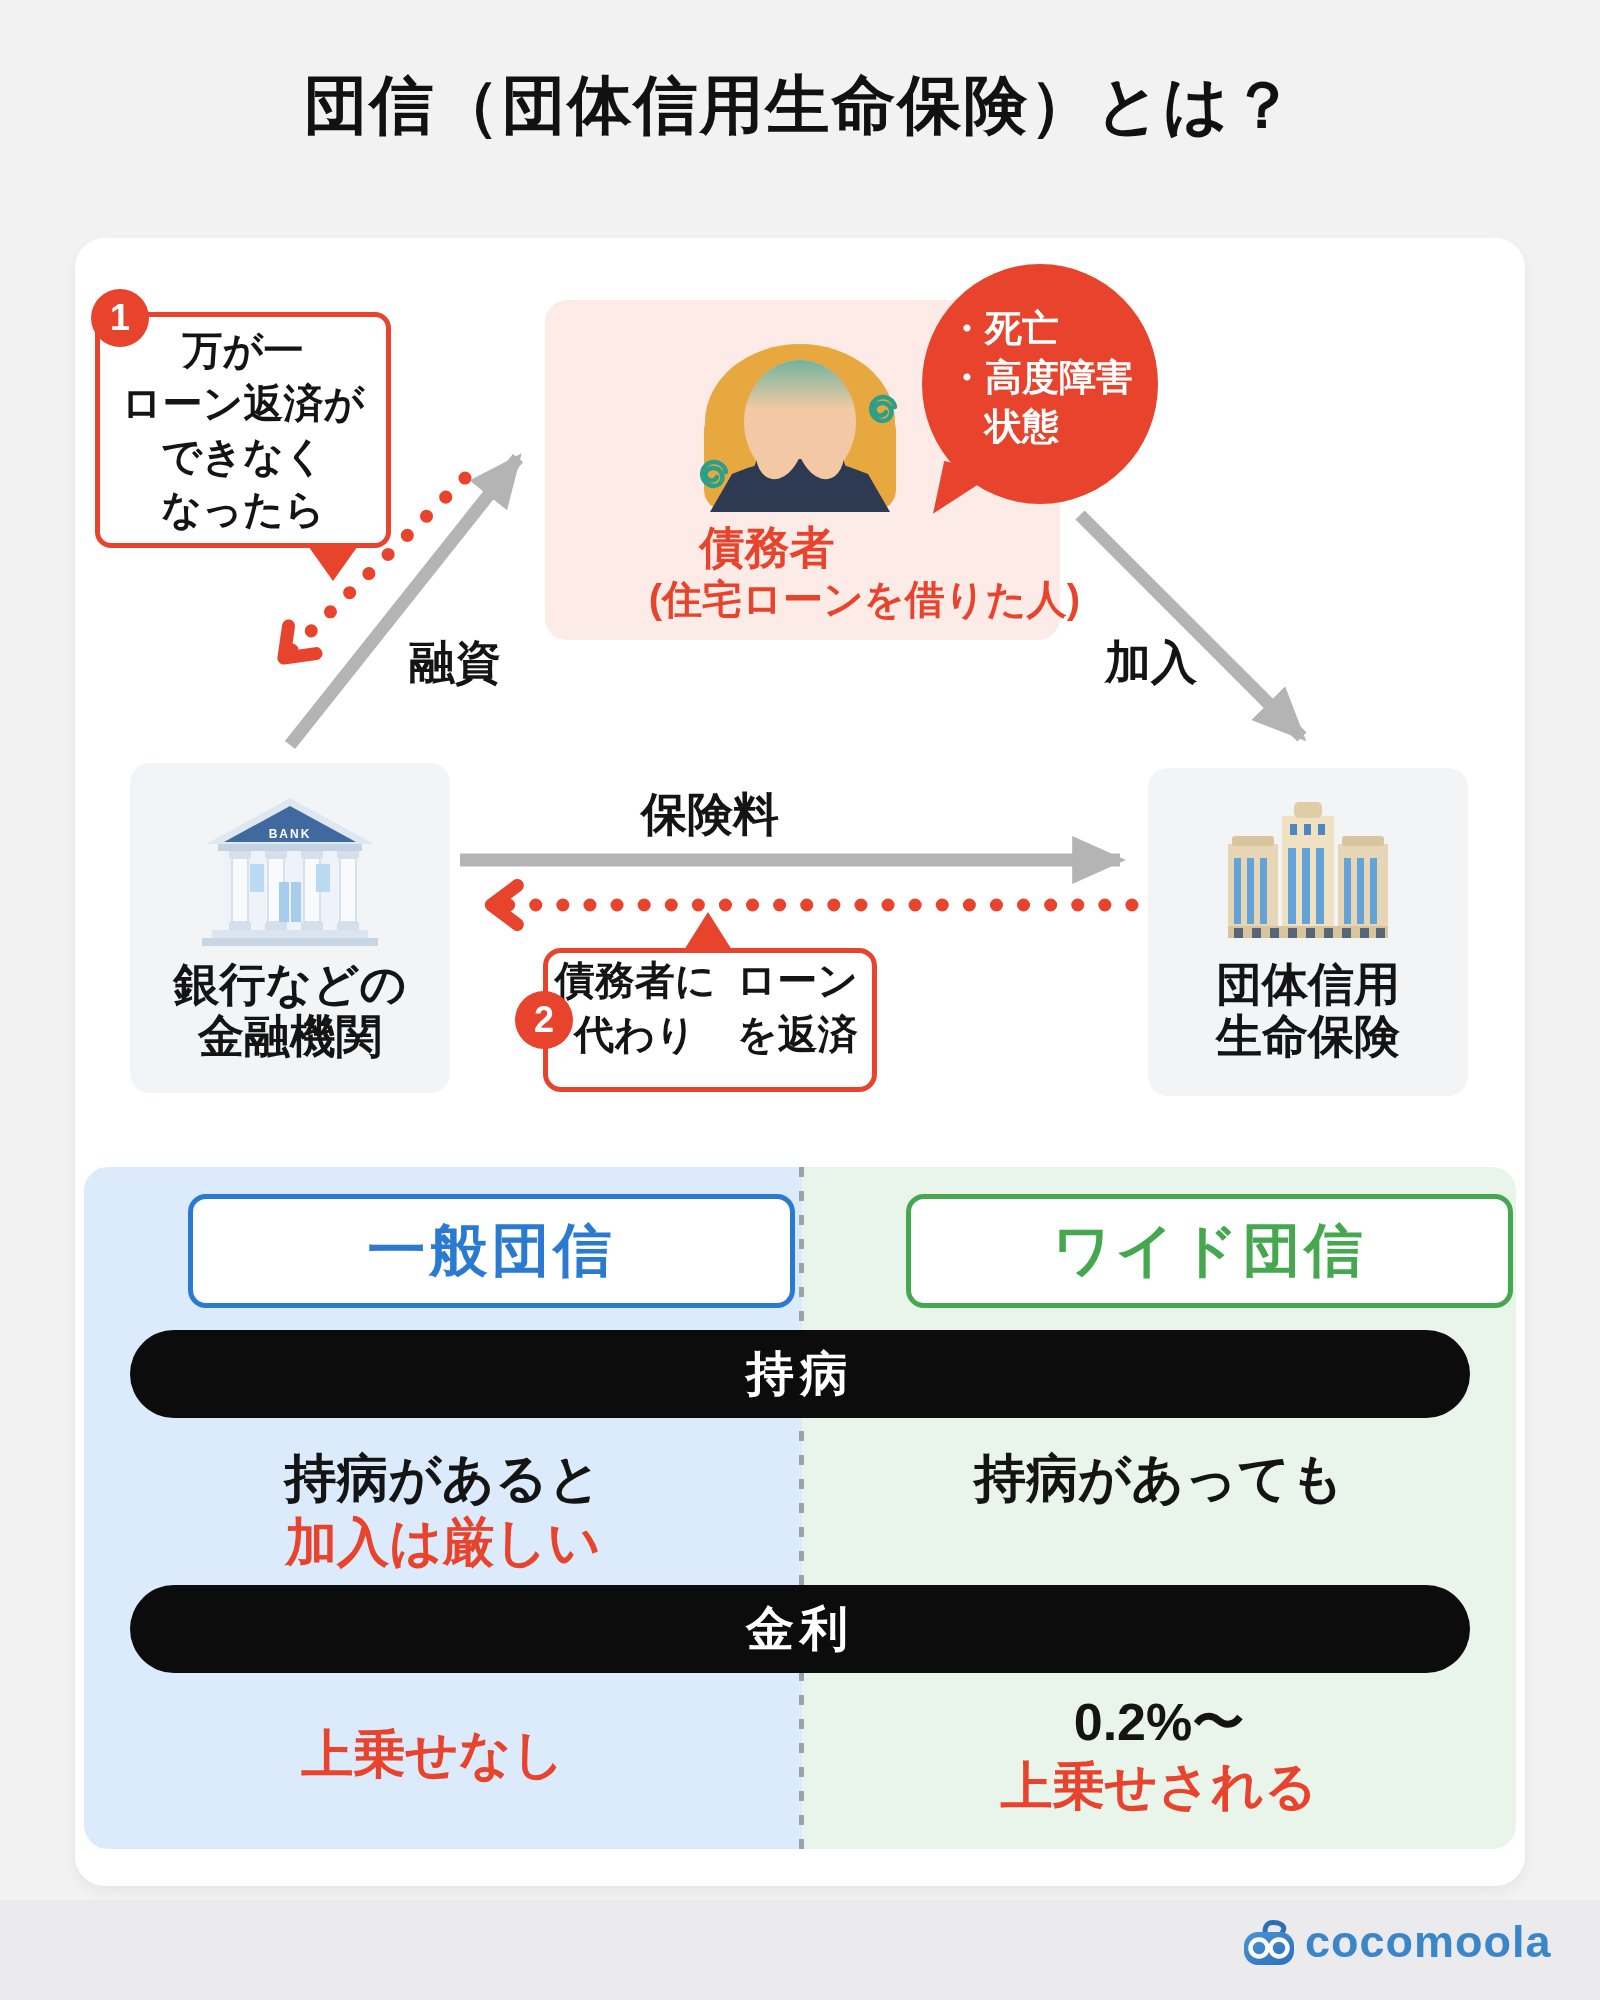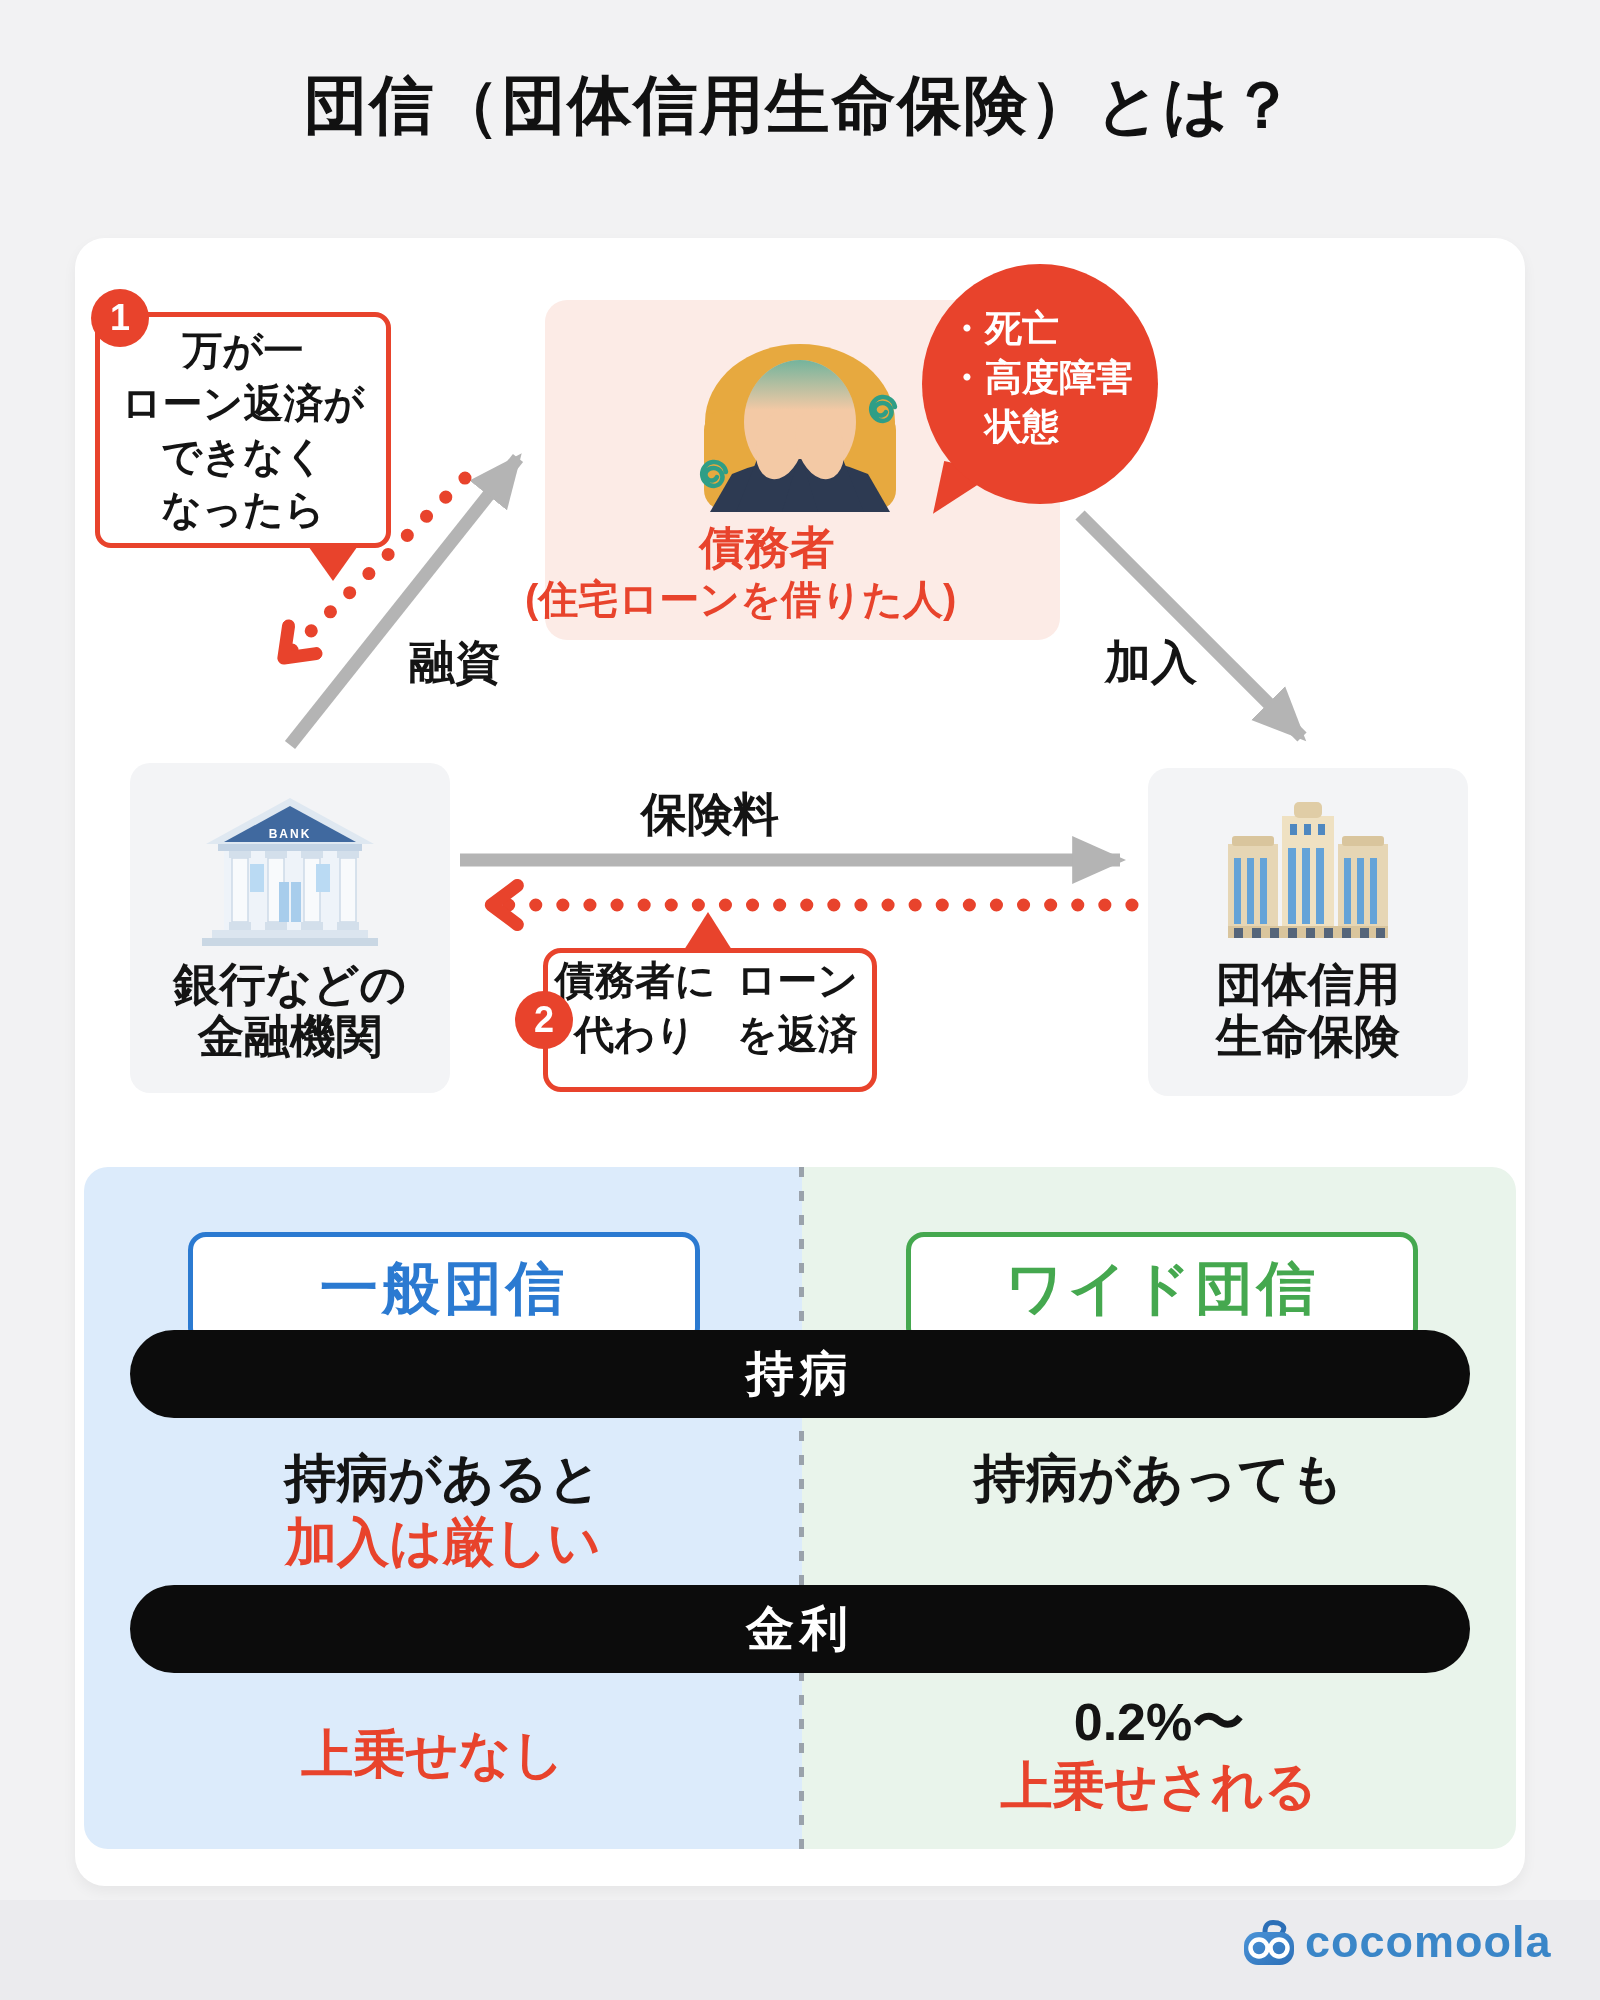--- a/index.html
+++ b/index.html
@@ -46,21 +46,21 @@
     left:684px; top:912px; width:0; height:0; z-index:2;
     border-left:24px solid transparent; border-right:24px solid transparent;
     border-bottom:38px solid #e8432c;
   }
   
   .debtor-box{left:545px; top:300px; width:515px; height:340px;
     background:#fcebe6; border-radius:22px; z-index:1;}
   .person-svg{left:640px; top:340px; z-index:2;}
   .debtor-name{left:545px; top:518px; width:444px; text-align:center;
     font-size:45px; font-weight:bold; color:#e8432c; z-index:2;}
-  .debtor-desc{left:525px; top:572px; width:555px; text-align:left;
+  .debtor-desc{left:525px; top:572px; width:555px; text-align:right;
     font-size:40px; font-weight:bold; color:#e8432c; z-index:2;}
   
   .bubble{left:922px; top:264px; width:236px; height:240px; border-radius:50%;
     background:#e8432c; z-index:5;}
   .bubble-tail{left:938px; top:466px; width:0; height:0; z-index:4;
     border-top:54px solid #e8432c; border-right:54px solid transparent;
     transform:rotate(12deg);}
   .bubble-text{left:948px; top:304px; width:210px; z-index:6;
     font-size:37px; font-weight:bold; color:#fff; line-height:49px;}
   .bubble-text .indent{padding-left:37px;}
@@ -85,23 +85,23 @@
     font-size:40px; font-weight:bold; line-height:54px;
   }
   
   .panel-left{left:84px; top:1167px; width:718px; height:682px;
     background:#dcebfb; border-radius:24px 0 0 24px; z-index:1;}
   .panel-right{left:802px; top:1167px; width:714px; height:682px;
     background:#e9f4eb; border-radius:0 24px 24px 0; z-index:1;}
   .divider{left:799px; top:1167px; width:5px; height:682px; z-index:2;
     background:repeating-linear-gradient(to bottom,#9aa2ab 0 10px,transparent 10px 24px);}
   .tab{
-    width:512px; height:114px; box-sizing:border-box; background:#fff; border-radius:18px;
+    width:607px; height:114px; box-sizing:border-box; background:#fff; border-radius:18px;
     display:flex; align-items:center; justify-content:center;
-    font-size:58px; font-weight:bold; z-index:3; letter-spacing:4px;margin-top:38px;
+    font-size:58px; font-weight:bold; z-index:3; letter-spacing:4px;
   }
   .tab-general{left:188px; top:1194px; border:5px solid #2b7ad1; color:#2b7ad1;}
   .tab-wide{left:906px; top:1194px; border:5px solid #45a84f; color:#45a84f;}
   .pill{
     left:130px; width:1340px; height:88px; background:#0c0c0c; border-radius:44px;
     color:#fff; font-size:48px; font-weight:bold; letter-spacing:6px;
     display:flex; align-items:center; justify-content:center; z-index:3;
   }
   .pill-sick{top:1330px;}
   .pill-rate{top:1585px;}

